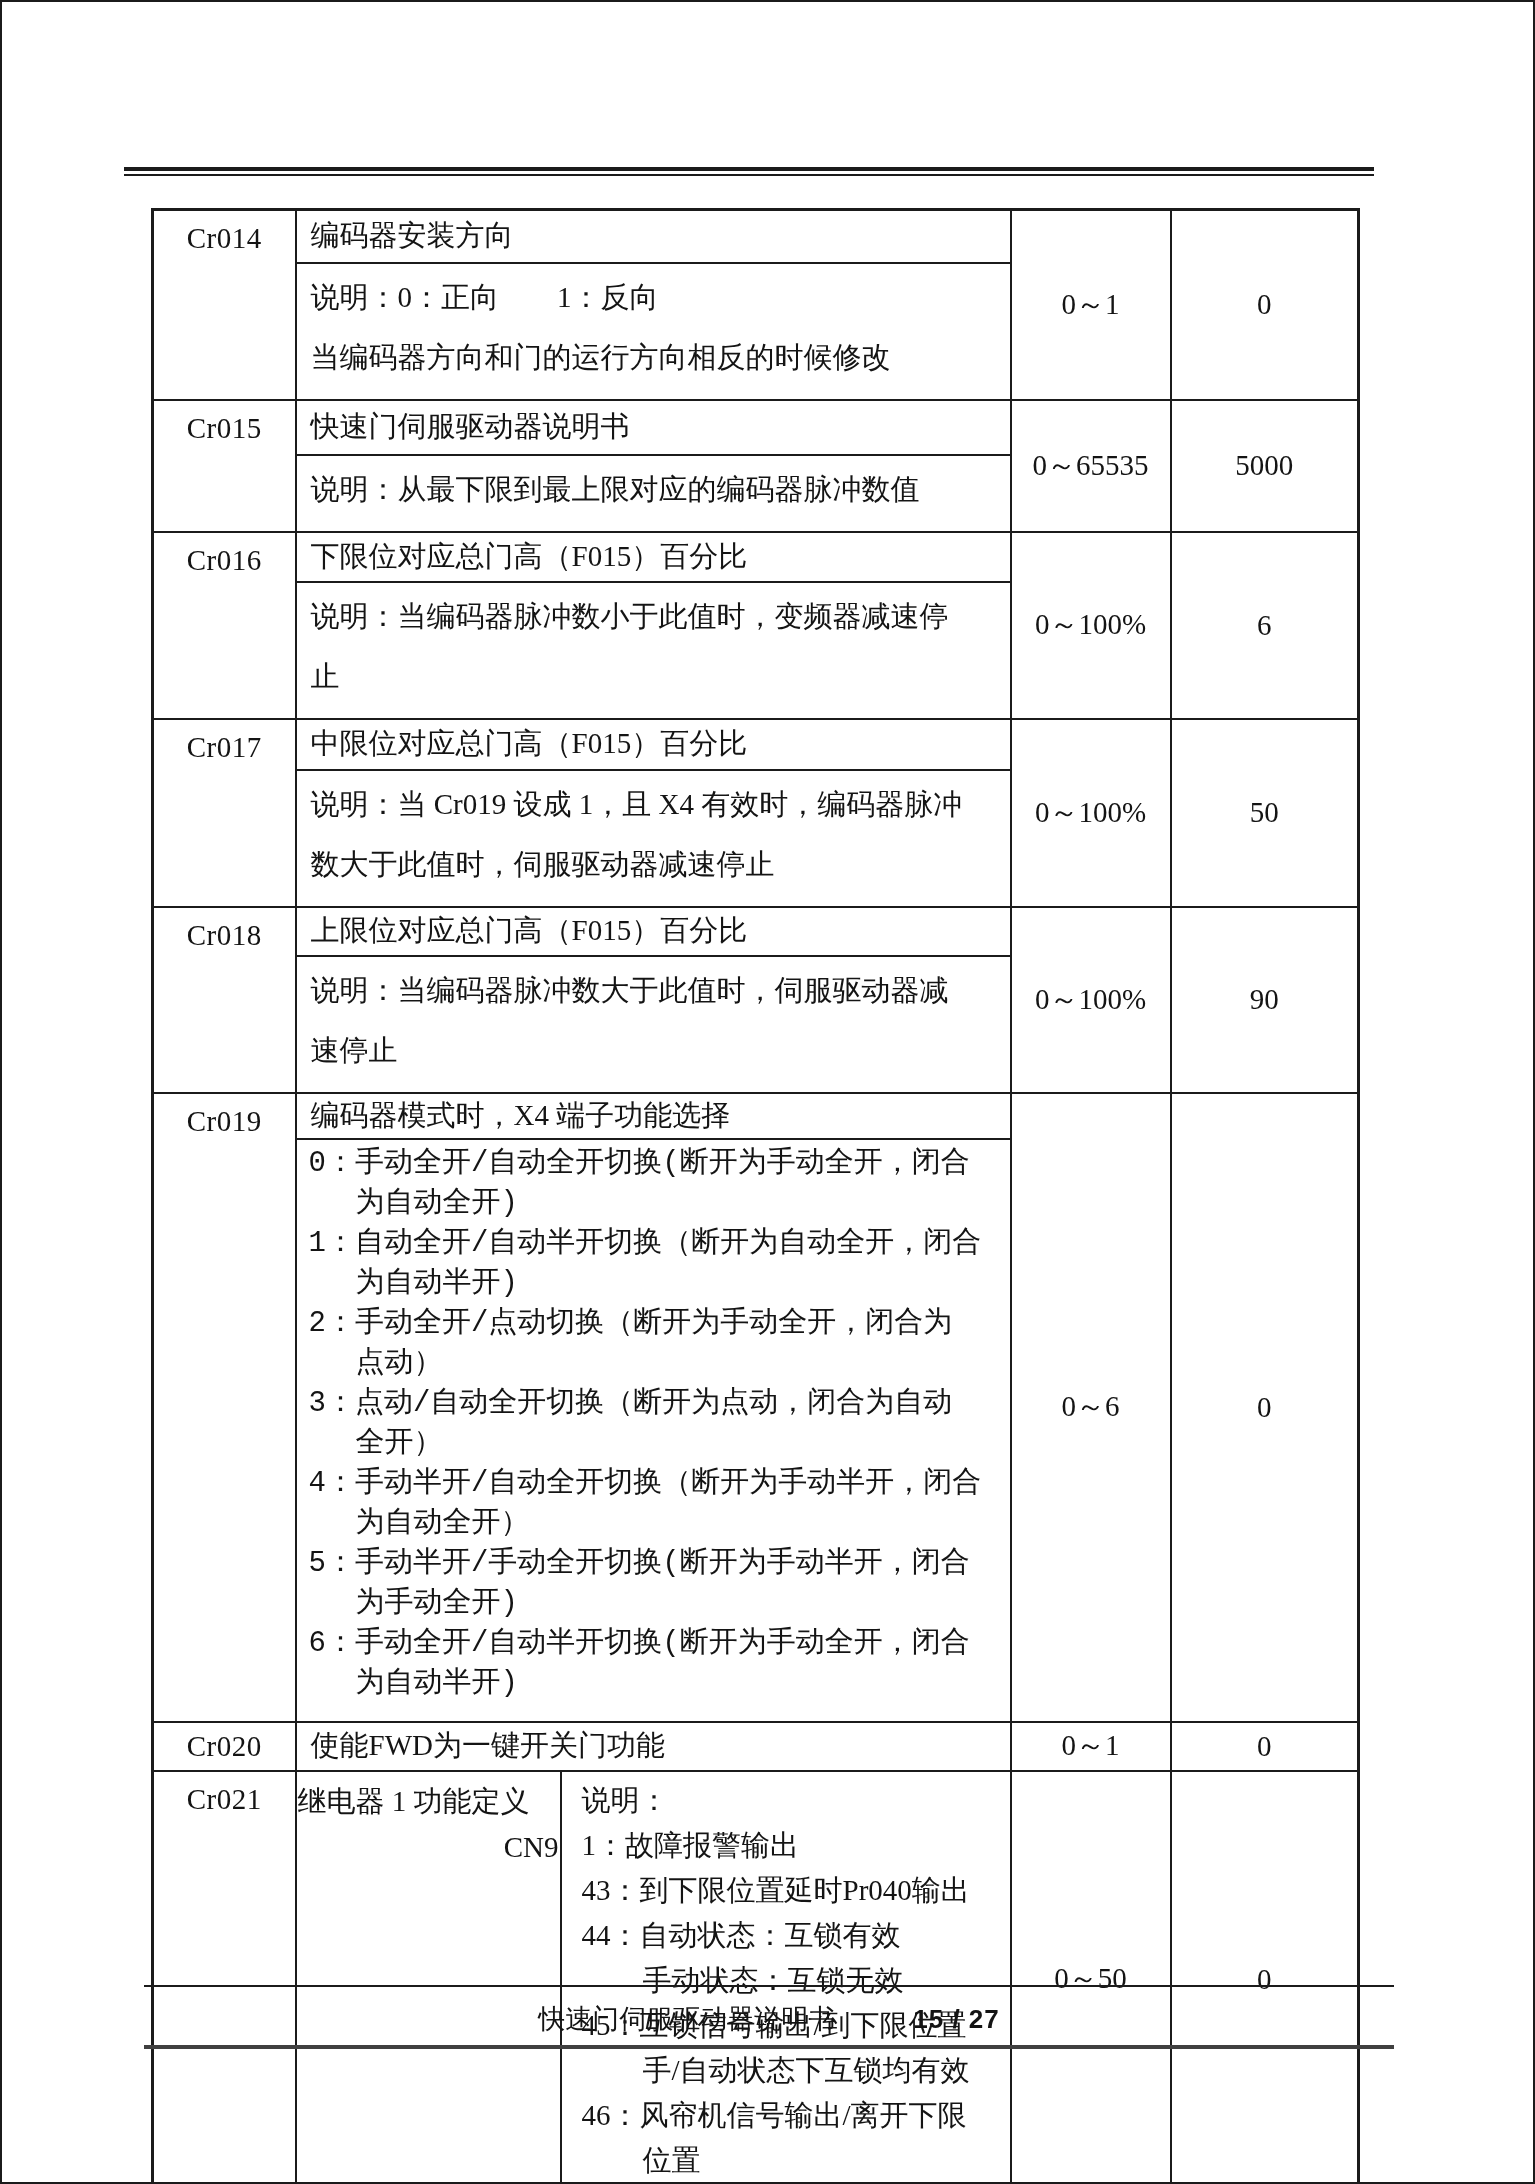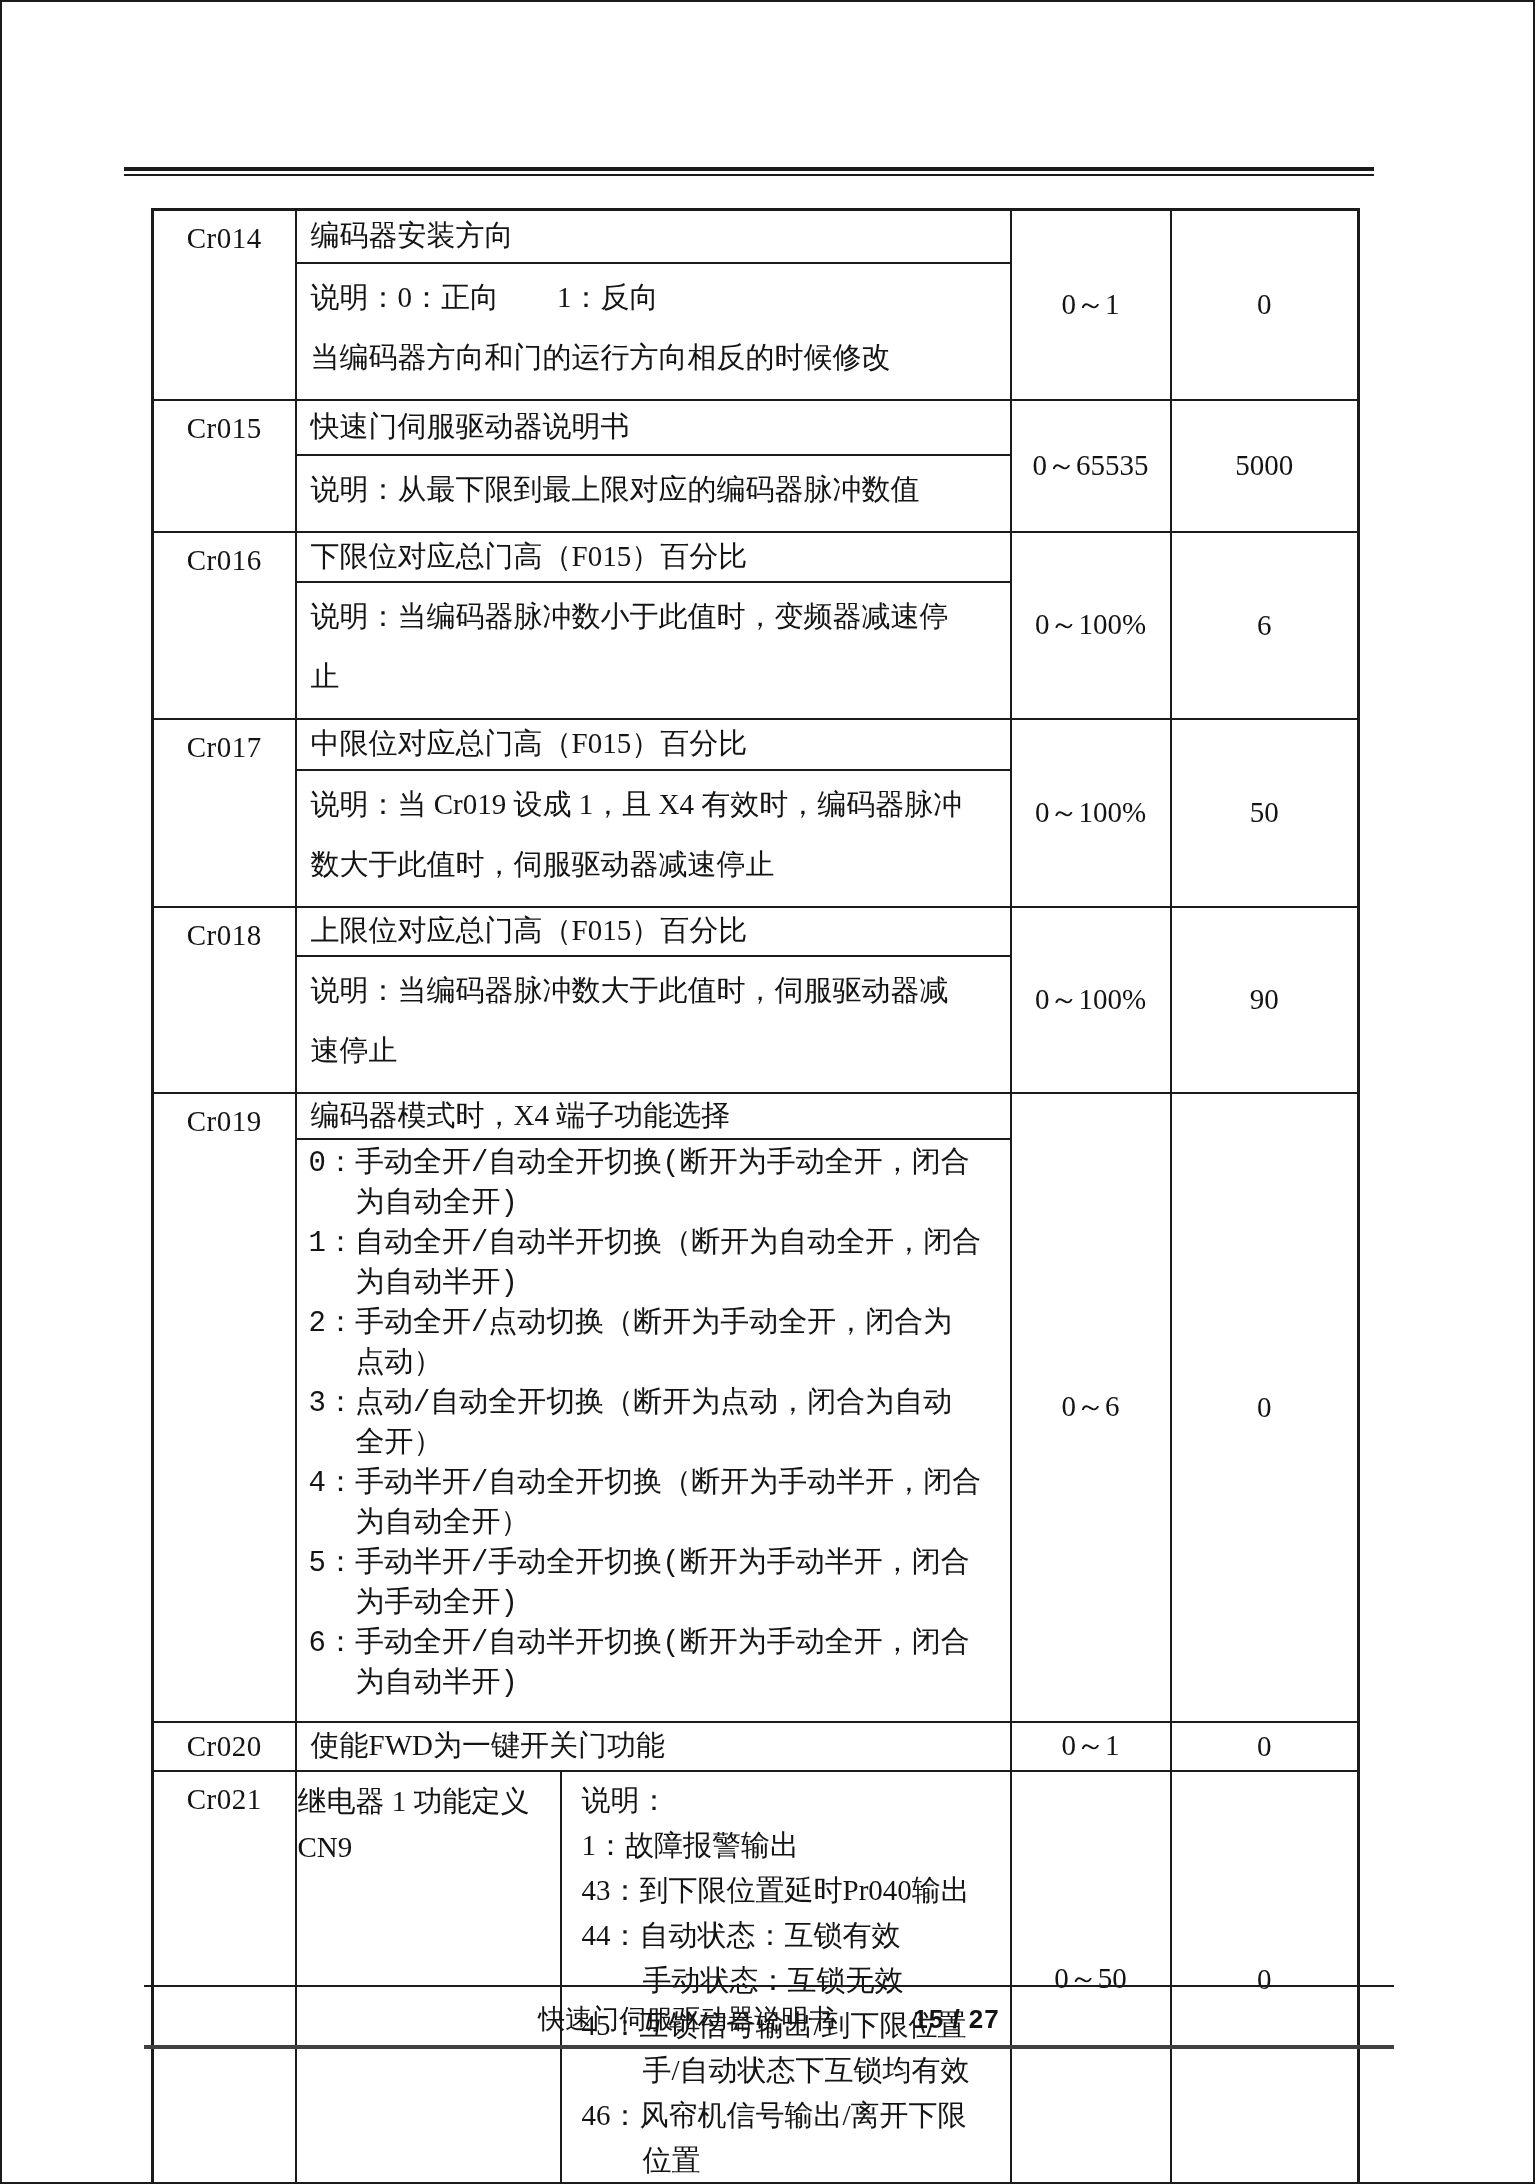--- a/index.html
+++ b/index.html
@@ -72,21 +72,21 @@
     padding-left:47px;
     text-indent:-47px;
     white-space:pre-wrap;
   }
   td.relay-cell {
     vertical-align:top;
     padding-top:6px;
     line-height:46px;
   }
   .relay-label { padding-left:0; white-space:pre; }
-  .relay-cn { text-align:left; }
+  .relay-cn { text-align:right; }
   td.notes-cell {
     vertical-align:top;
     padding:6px 6px 4px 20px;
   }
   .note-item {
     line-height:45px;
     padding-left:61px;
     text-indent:-61px;
     white-space:pre-wrap;
   }

